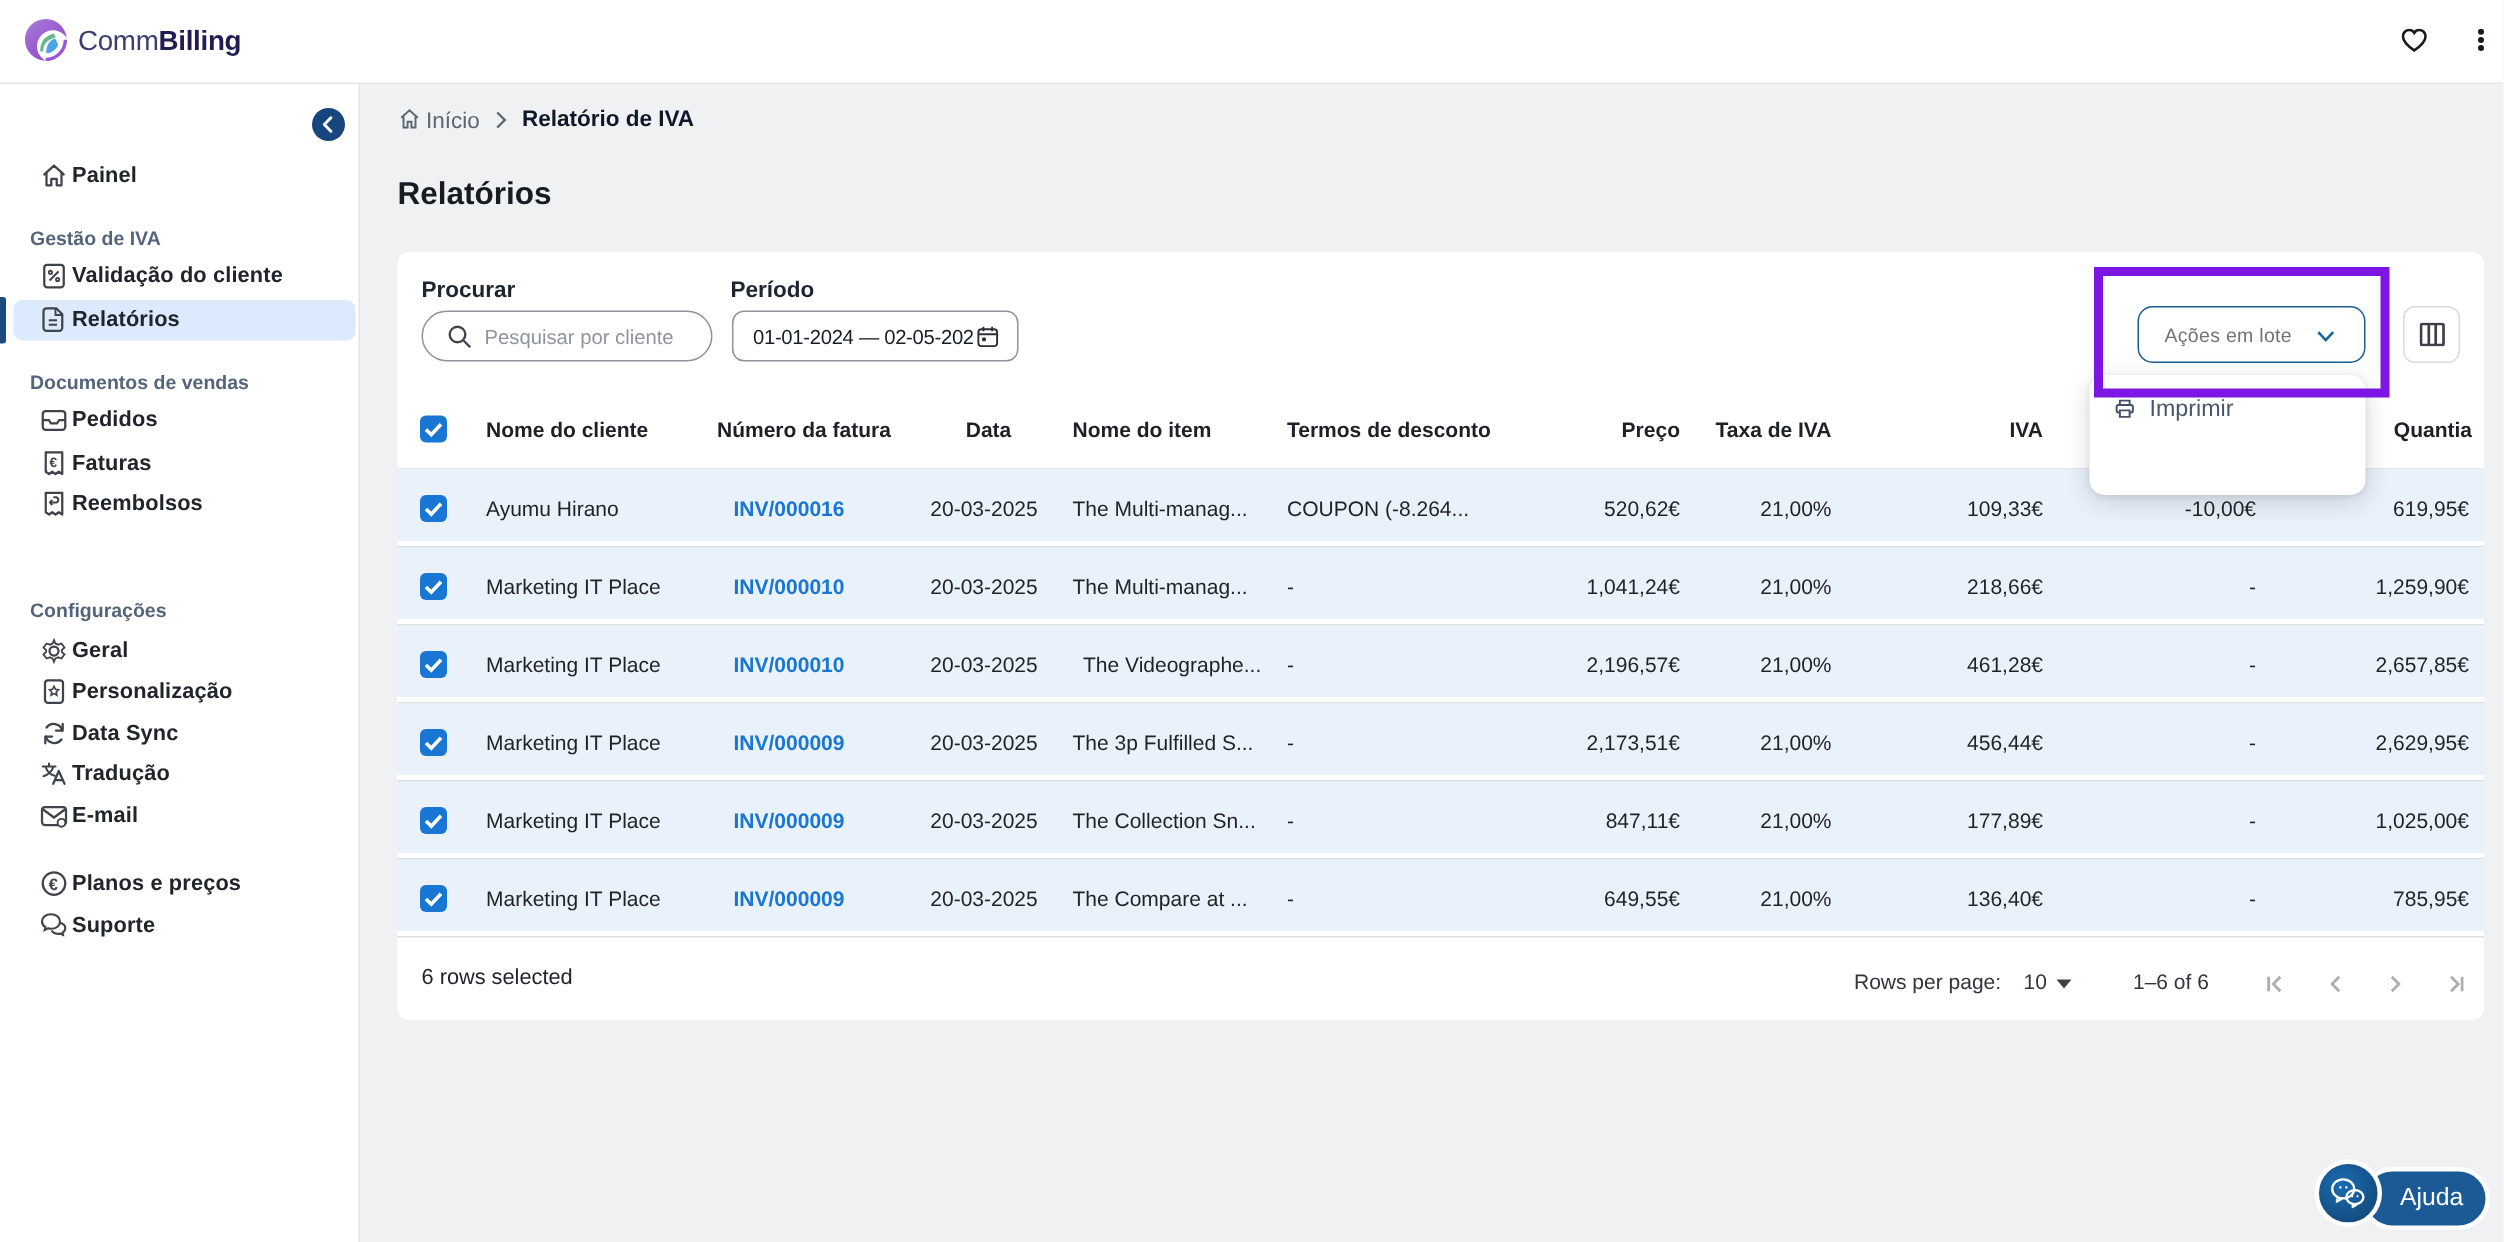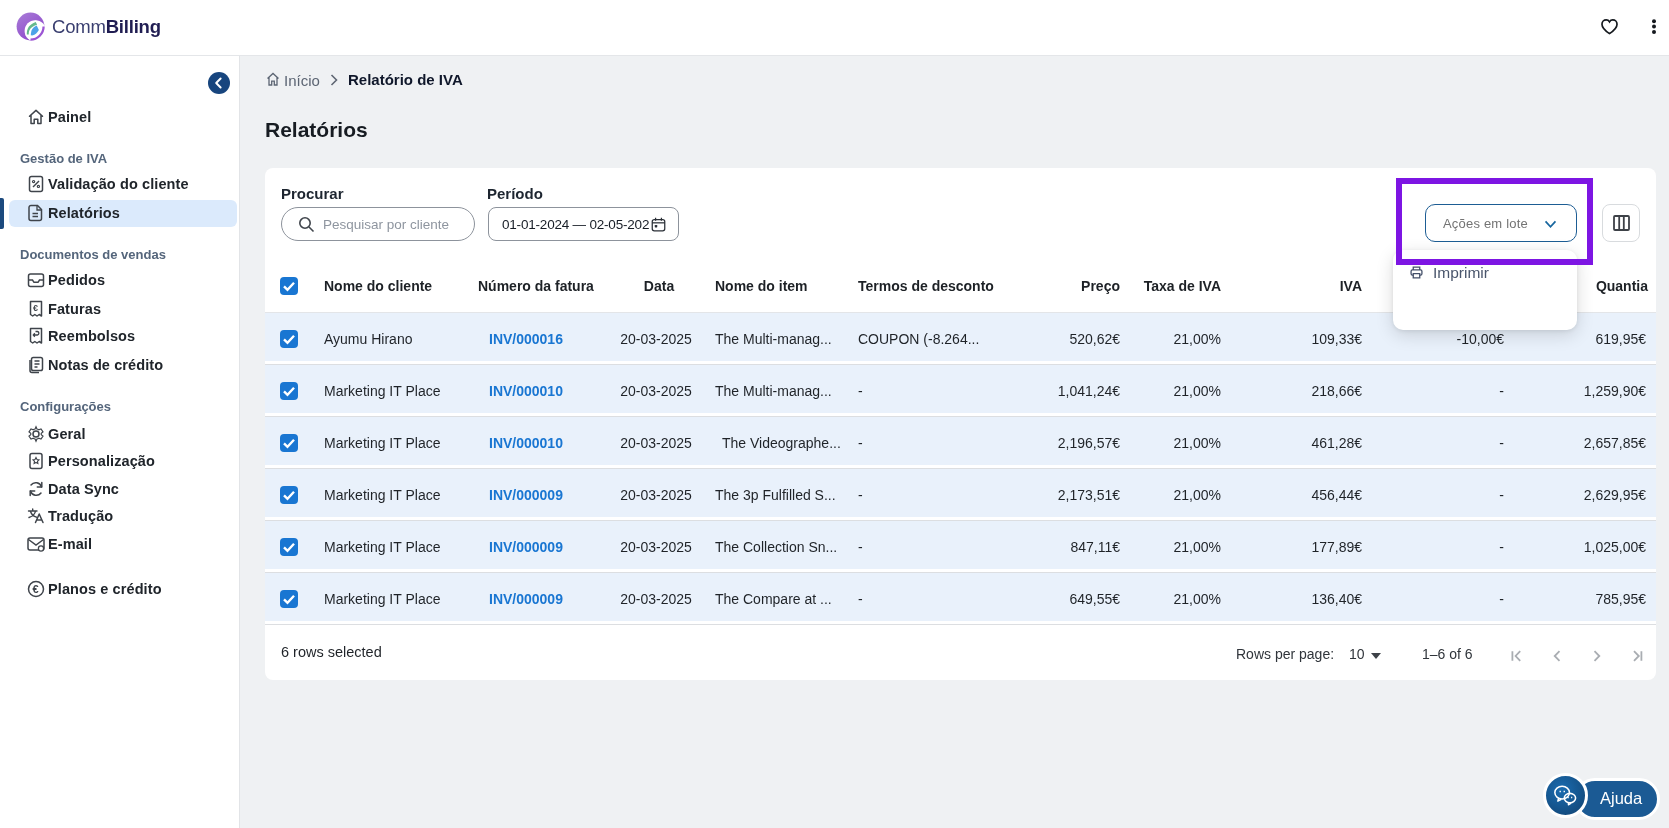--- a/index.html
+++ b/index.html
@@ -134,28 +134,20 @@
       </svg>
       <span class="tx">Faturas</span>
     </div>
     <div class="navitem" style="top: 266px;">
       <svg class="ic" viewBox="0 0 20 20">
         <path d="M4.5 2.5 H15.5 V17 L13.2 15.5 L11 17 L8.8 15.5 L6.7 17 L4.5 15.5 Z" fill="none" stroke="#3f444b" stroke-width="1.5" stroke-linejoin="round"></path>
         <path d="M7.5 9 H11.5 A1.8 1.8 0 0 0 11.5 5.5 H9.5 M8.8 7.3 L7.3 9 L8.8 10.7" fill="none" stroke="#3f444b" stroke-width="1.3"></path>
       </svg>
       <span class="tx">Reembolsos</span>
     </div>
-    <div class="navitem" style="top: 295px;">
-      <svg class="ic" viewBox="0 0 20 20">
-        <rect x="5.5" y="2.5" width="11" height="13" rx="1.8" fill="none" stroke="#3f444b" stroke-width="1.5"></rect>
-        <path d="M8.5 6 H13.5 M8.5 9 H13.5 M8.5 12 H11.5" stroke="#3f444b" stroke-width="1.3"></path>
-        <path d="M4 5 V15.5 A2 2 0 0 0 6 17.5 H13" fill="none" stroke="#3f444b" stroke-width="1.5"></path>
-      </svg>
-      <span class="tx">Notas de crédito</span>
-    </div>
     <div class="navlabel" style="top: 343px;">Configurações</div>
     <div class="navitem" style="top: 364px;">
       <svg class="ic" viewBox="0 0 20 20">
         <circle cx="10" cy="10" r="3" fill="none" stroke="#3f444b" stroke-width="1.5"></circle>
         <path d="M10 2.8 L10.9 5 A5.2 5.2 0 0 1 12.7 5.8 L15 5 L17 7.8 L15.2 9.4 A5.2 5.2 0 0 1 15.2 10.6 L17 12.2 L15 15 L12.7 14.2 A5.2 5.2 0 0 1 10.9 15 L10 17.2 L9.1 15 A5.2 5.2 0 0 1 7.3 14.2 L5 15 L3 12.2 L4.8 10.6 A5.2 5.2 0 0 1 4.8 9.4 L3 7.8 L5 5 L7.3 5.8 A5.2 5.2 0 0 1 9.1 5 Z" fill="none" stroke="#3f444b" stroke-width="1.2"></path>
       </svg>
       <span class="tx">Geral</span>
     </div>
     <div class="navitem" style="top: 391px;">
       <svg class="ic" viewBox="0 0 20 20">
@@ -184,21 +176,28 @@
         <path d="M2.5 5.5 L10 11 L17.5 5.5" fill="none" stroke="#3f444b" stroke-width="1.5"></path>
         <circle cx="15" cy="14.5" r="2.6" fill="#fff" stroke="#3f444b" stroke-width="1.3"></circle>
       </svg>
       <span class="tx">E-mail</span>
     </div>
     <div class="navitem" style="top: 519px;">
       <svg class="ic" viewBox="0 0 20 20">
         <circle cx="10" cy="10" r="7.5" fill="none" stroke="#3f444b" stroke-width="1.5"></circle>
         <text x="6.5" y="14" font-size="11" font-weight="bold" fill="#3f444b" font-family="Liberation Sans">€</text>
       </svg>
-      <span class="tx">Planos e crédito</span>
+      <span class="tx">Planos e preços</span>
+    </div>
+    <div class="navitem" style="top: 547px;">
+      <svg class="ic" viewBox="0 0 20 20">
+        <path d="M8 2.5 C4.5 2.5 2 4.6 2 7.3 C2 8.9 2.9 10.2 4.3 11.1 L3.8 13 L6 11.9 C6.6 12.1 7.3 12.2 8 12.2 C11.5 12.2 14 10.1 14 7.3 C14 4.6 11.5 2.5 8 2.5 Z" fill="none" stroke="#3f444b" stroke-width="1.4"></path>
+        <path d="M13.5 8.2 C15.8 8.6 17.5 10 17.5 11.8 C17.5 13 16.8 14 15.7 14.7 L16 16.3 L14.2 15.4 C13.7 15.5 13.2 15.6 12.7 15.6 C10.8 15.6 9.2 14.7 8.5 13.4" fill="none" stroke="#3f444b" stroke-width="1.4"></path>
+      </svg>
+      <span class="tx">Suporte</span>
     </div>
   </div>
 
 <svg id="crumb-home" width="14" height="15" viewBox="0 0 14 15">
     <path d="M1.5 6.5 L7 1.5 L12.5 6.5 M3 5.6 V13 H5.7 V9.2 H8.3 V13 H11 V5.6" fill="none" stroke="#5c6573" stroke-width="1.3"></path>
   </svg>
 <div id="crumb1">Início</div>
 <svg class="abs" style="left:330px;top:74px" width="8" height="12" viewBox="0 0 8 12">
     <path d="M1.5 1 L6.5 6 L1.5 11" fill="none" stroke="#5f6673" stroke-width="1.6"></path>
   </svg>

